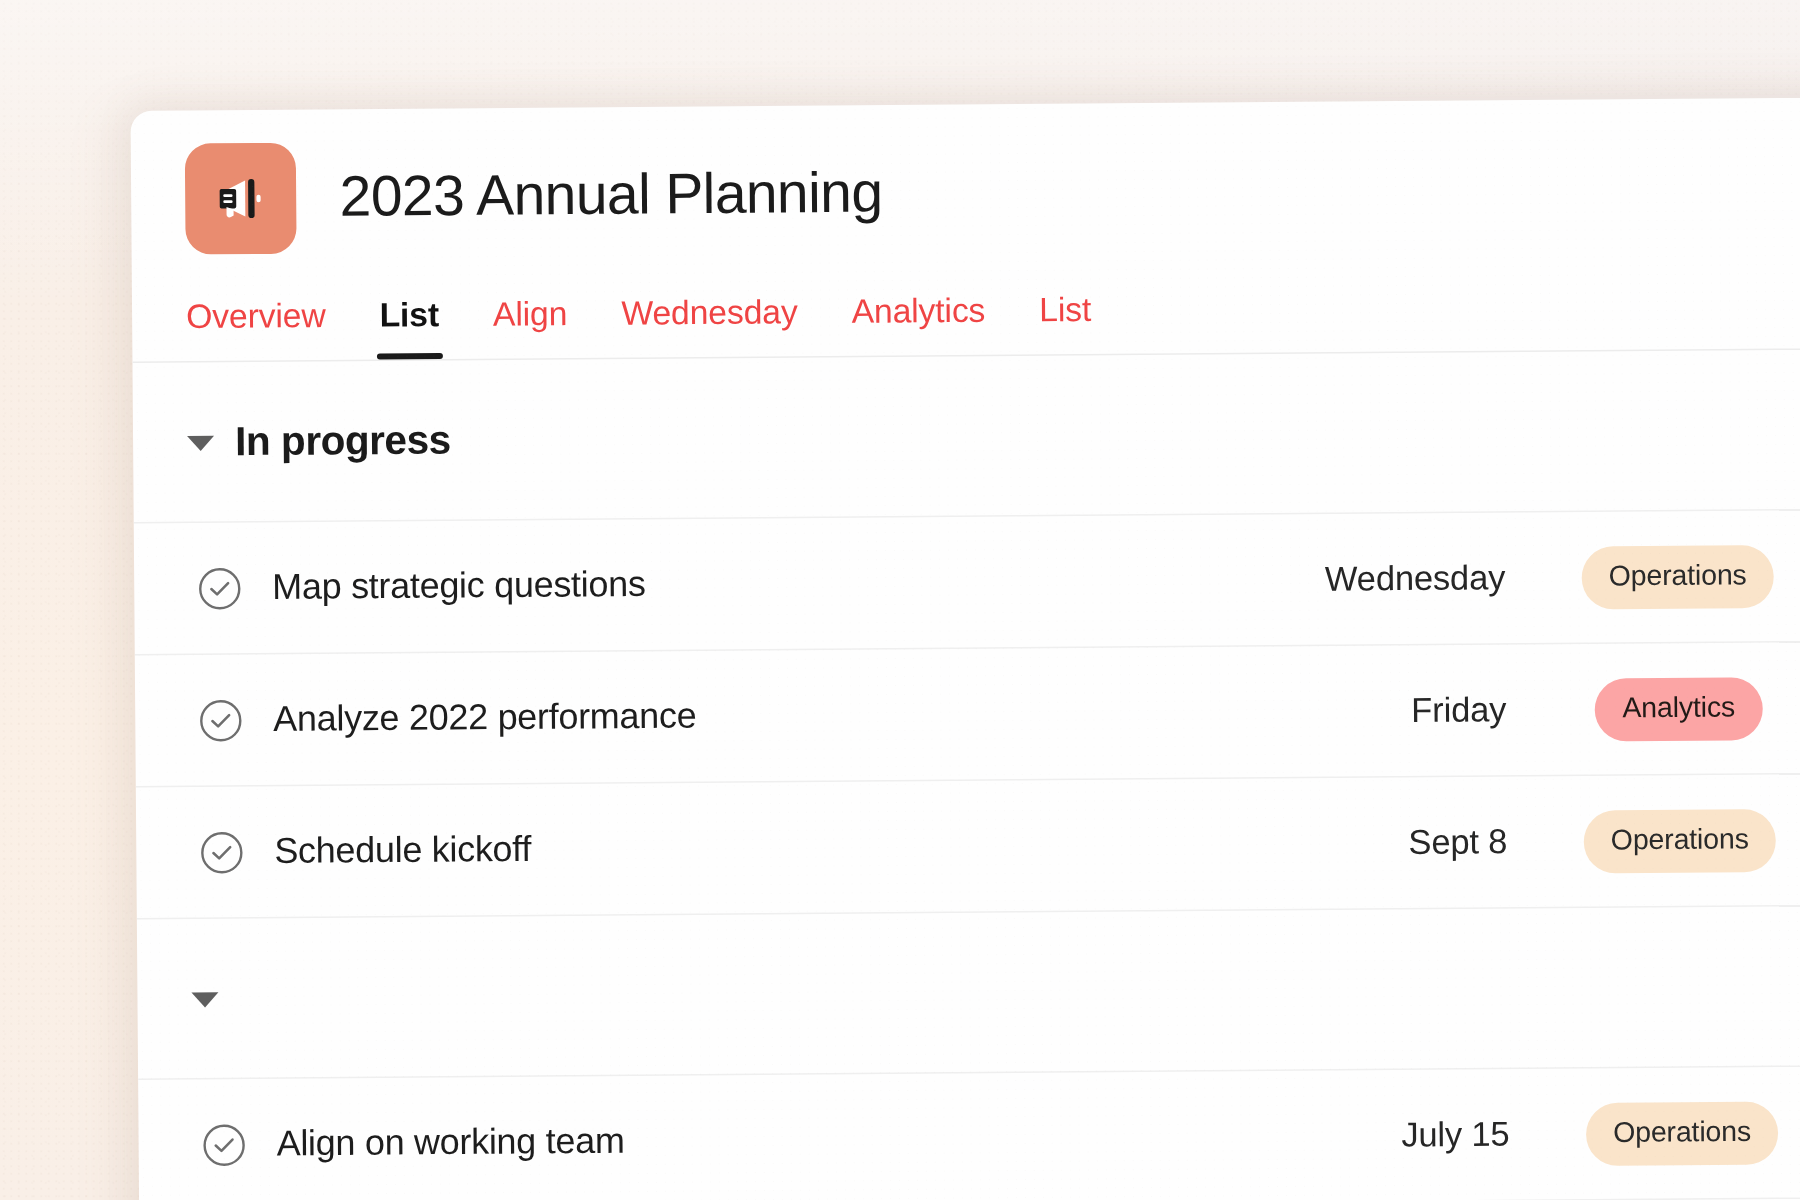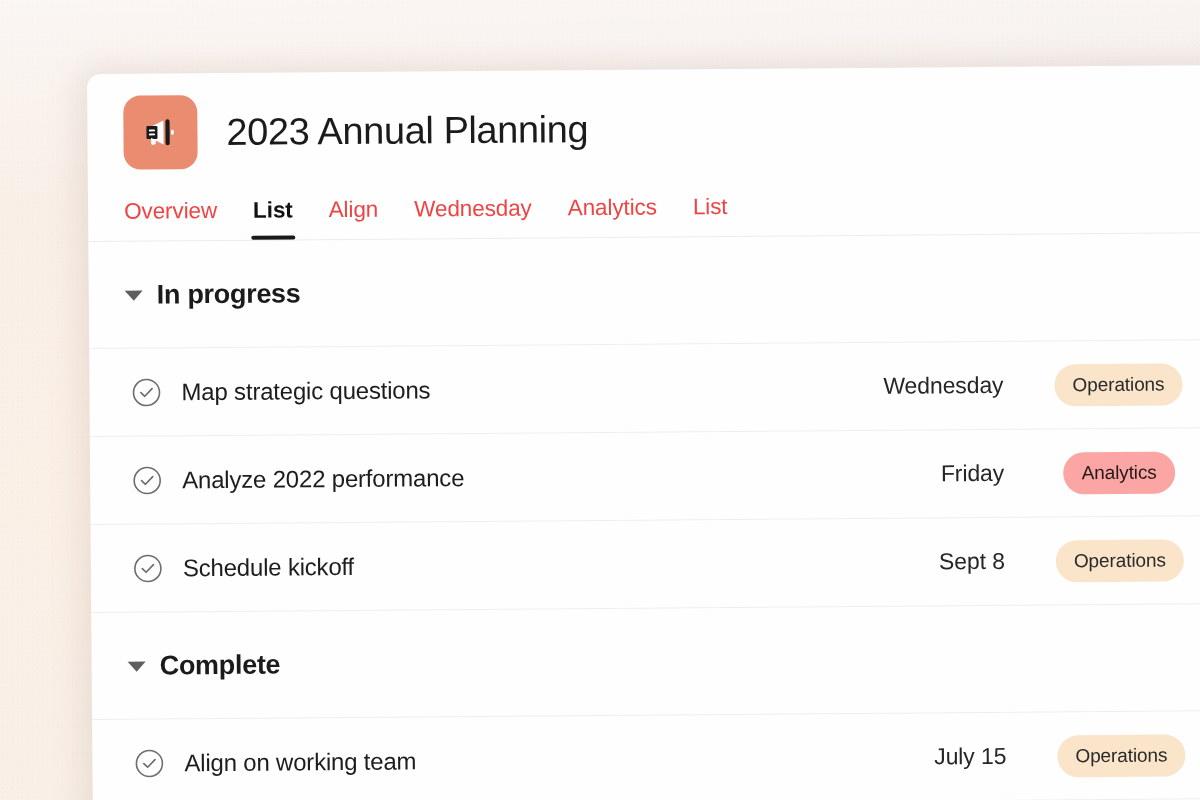--- a/index.html
+++ b/index.html
@@ -293,21 +293,20 @@
       <span class="row-title">Schedule kickoff</span>
       <span class="row-spacer"></span>
       <span class="row-date">Sept 8</span>
       <span class="tag-cell">
         <span class="tag tag--operations">Operations</span>
       </span>
     </div>
 
     <div class="group-header">
       <span class="caret"></span>
-      <span class="group-title">Complete</span>
     </div>
 
     <div class="row">
       <svg class="check-icon" width="30" height="30" viewBox="0 0 30 30" aria-hidden="true">
         <circle cx="15" cy="15" r="13" fill="none" stroke="#6E6E6E" stroke-width="1.6"></circle>
         <path d="M9.4 15.1 L13.2 18.7 L20.6 11.2" fill="none" stroke="#6E6E6E" stroke-width="1.7" stroke-linecap="round" stroke-linejoin="round"></path>
       </svg>
       <span class="row-title">Align on working team</span>
       <span class="row-spacer"></span>
       <span class="row-date">July 15</span>

